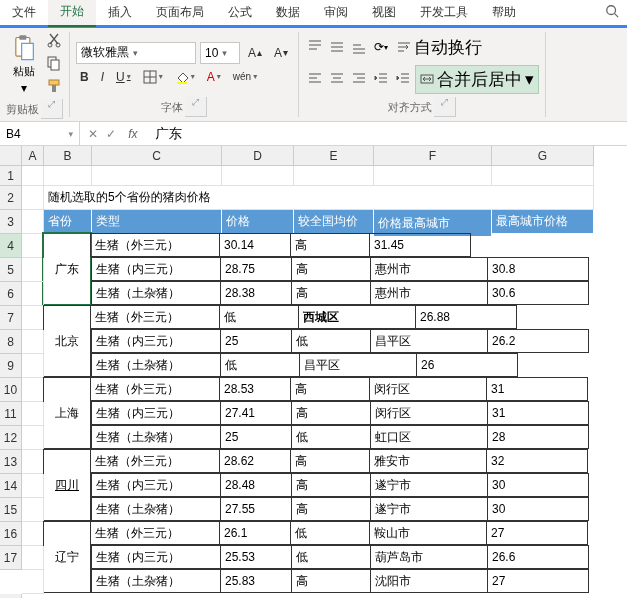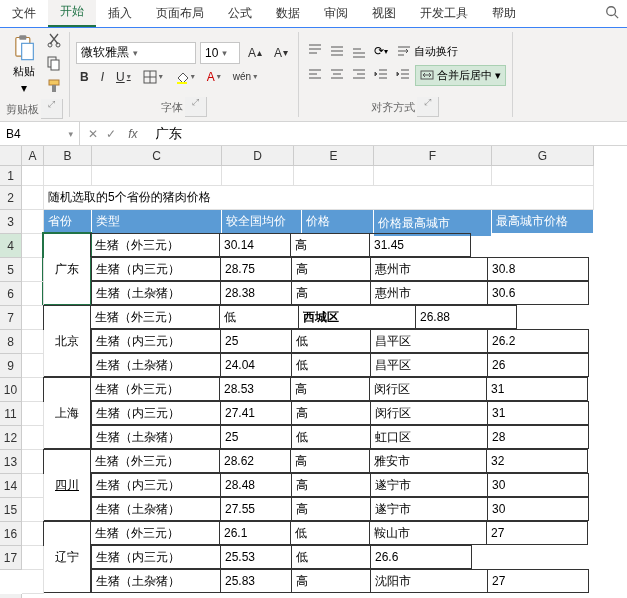--- a/index.html
+++ b/index.html
@@ -1,18 +1,18 @@
 <!DOCTYPE html>
 <html><head>
 <meta charset="utf-8">
 <style>
 * { margin: 0; padding: 0; box-sizing: border-box; font-family: "Microsoft YaHei", sans-serif; }
 body { background: #fff; width: 627px; height: 598px; overflow: hidden; font-size: 12px; }
 
-.menubar { display: flex; background: #fff; border-bottom: 1px solid #3b82f6; height: 28px; align-items: flex-end; }
+.menubar { display: flex; background: #fff; border-bottom: 3px solid #3b82f6; height: 28px; align-items: center; }
 .menubar .tab { padding: 5px 12px; cursor: pointer; color: #333; }
 .menubar .tab.active { background: #f3f2f1; border-bottom: 2px solid #217346; color: #217346; font-weight: 500; }
 .menubar .spacer { flex: 1; }
 .menubar .icon-btn { padding: 5px 8px; color: #666; }
 
 .ribbon { display: flex; background: #f3f2f1; border-bottom: 1px solid #d4d4d4; padding: 4px 0; height: 94px; }
 .ribbon-group { display: flex; flex-direction: column; padding: 0 6px; border-right: 1px solid #d4d4d4; }
 .ribbon-group-body { flex: 1; display: flex; align-items: center; gap: 4px; }
 .ribbon-group-label { text-align: center; font-size: 11px; color: #666; padding-top: 2px; display: flex; justify-content: center; align-items: center; gap: 2px;}
 .ribbon-group-label .corner { font-size: 9px; color: #888; }
@@ -30,21 +30,21 @@
 .btn { padding: 2px 4px; color: #333; display: flex; align-items: center; gap: 1px; }
 .btn .caret { font-size: 8px; color: #666; margin-left: 1px; }
 .btn.bold { font-weight: bold; }
 .btn.italic { font-style: italic; }
 .btn.underline { text-decoration: underline; }
 
 .align-body { display: flex; flex-direction: column; gap: 4px; }
 .align-row { display: flex; gap: 2px; align-items: center; }
 .align-btn { width: 20px; height: 18px; display: flex; align-items: center; justify-content: center; }
 .align-btn svg { width: 14px; height: 14px; }
-.wrap-btn, .merge-btn { display: flex; align-items: center; gap: 3px; padding: 2px 4px; font-size: 11px; }
+.wrap-btn, .merge-btn { display: flex; align-items: center; gap: 3px; padding: 2px 4px; font-size: 17px; }
 .merge-btn { background: #d4e8d9; border: 1px solid #a9d0b2; }
 
 .namebox-row { display: flex; border-bottom: 1px solid #d4d4d4; height: 24px; background: #fff; }
 .namebox { width: 80px; border-right: 1px solid #d4d4d4; padding: 3px 6px; display: flex; align-items: center; justify-content: space-between; }
 .namebox .caret { font-size: 9px; color: #888; }
 .fx-btns { display: flex; align-items: center; gap: 8px; padding: 0 8px; color: #888; }
 .fx-label { font-style: italic; color: #666; padding: 0 4px; }
 .fx-input { flex: 1; padding: 3px 6px; border: none; outline: none; }
 
 .sheet { display: flex; }
@@ -298,22 +298,22 @@
           <div class="cell " style="width: 102px; height: 20px;"></div>
         </div>
         <div class="gridrow" style="height: 24px;">
           <div class="cell " style="width: 22px; height: 24px;"></div>
           <div class="cell " style="width: 550px; height: 24px;">随机选取的5个省份的猪肉价格</div>
         </div>
         <div class="gridrow" style="height: 24px;">
           <div class="cell " style="width: 22px; height: 24px;"></div>
           <div class="cell tbl-head" style="width: 48px; height: 24px;">省份</div>
           <div class="cell tbl-head" style="width: 130px; height: 24px;">类型</div>
+          <div class="cell tbl-head" style="width: 72px; height: 24px;">价格</div>
           <div class="cell tbl-head" style="width: 80px; height: 24px;">较全国均价</div>
-          <div class="cell tbl-head" style="width: 72px; height: 24px;">价格</div>
           <div class="cell tbl-head" style="width: 118px; height: 27px;">价格最高城市</div>
           <div class="cell tbl-head" style="width: 102px; height: 24px;">最高城市价格</div>
         </div>
         <div class="gridrow" style="height: 24px;">
           <div class="cell " style="width: 22px; height: 24px;"></div>
           <div class="cell tbl-cell tbl-prov selected-cell" style="width: 48px; height: 72px;">广东</div>
           <div class="cell tbl-cell" style="width: 130px; height: 24px;">生猪（外三元）</div>
           <div class="cell tbl-cell" style="width: 72px; height: 24px;">30.14</div>
           <div class="cell tbl-cell" style="width: 80px; height: 24px;">高</div>
           <div class="cell tbl-cell" style="width: 102px; height: 24px;">31.45</div>
@@ -350,21 +350,20 @@
           <div class="cell tbl-cell" style="width: 130px; height: 24px;">生猪（内三元）</div>
           <div class="cell tbl-cell" style="width: 72px; height: 24px;">25</div>
           <div class="cell tbl-cell" style="width: 80px; height: 24px;">低</div>
           <div class="cell tbl-cell" style="width: 118px; height: 24px;">昌平区</div>
           <div class="cell tbl-cell" style="width: 102px; height: 24px;">26.2</div>
         </div>
         <div class="gridrow" style="height: 24px;">
           <div class="cell " style="width: 22px; height: 24px;"></div>
           <div style="width: 48px;"></div>
           <div class="cell tbl-cell" style="width: 130px; height: 24px;">生猪（土杂猪）</div>
-          <div class="cell tbl-cell" style="width: 72px; height: 24px;">24.04</div>
           <div class="cell tbl-cell" style="width: 80px; height: 24px;">低</div>
           <div class="cell tbl-cell" style="width: 118px; height: 24px;">昌平区</div>
           <div class="cell tbl-cell" style="width: 102px; height: 24px;">26</div>
         </div>
         <div class="gridrow" style="height: 24px;">
           <div class="cell " style="width: 22px; height: 24px;"></div>
           <div class="cell tbl-cell tbl-prov" style="width: 48px; height: 72px;">上海</div>
           <div class="cell tbl-cell" style="width: 130px; height: 24px;">生猪（外三元）</div>
           <div class="cell tbl-cell" style="width: 72px; height: 24px;">28.53</div>
           <div class="cell tbl-cell" style="width: 80px; height: 24px;">高</div>
@@ -424,20 +423,21 @@
           <div class="cell tbl-cell" style="width: 80px; height: 24px;">低</div>
           <div class="cell tbl-cell" style="width: 118px; height: 24px;">鞍山市</div>
           <div class="cell tbl-cell" style="width: 102px; height: 24px;">27</div>
         </div>
         <div class="gridrow" style="height: 24px;">
           <div class="cell " style="width: 22px; height: 24px;"></div>
           <div style="width: 48px;"></div>
           <div class="cell tbl-cell" style="width: 130px; height: 24px;">生猪（内三元）</div>
           <div class="cell tbl-cell" style="width: 72px; height: 24px;">25.53</div>
           <div class="cell tbl-cell" style="width: 80px; height: 24px;">低</div>
+          <div class="cell tbl-cell" style="width: 118px; height: 24px;">葫芦岛市</div>
           <div class="cell tbl-cell" style="width: 102px; height: 24px;">26.6</div>
         </div>
         <div class="gridrow" style="height: 24px;">
           <div class="cell " style="width: 22px; height: 24px;"></div>
           <div style="width: 48px;"></div>
           <div class="cell tbl-cell" style="width: 130px; height: 24px;">生猪（土杂猪）</div>
           <div class="cell tbl-cell" style="width: 72px; height: 24px;">25.83</div>
           <div class="cell tbl-cell" style="width: 80px; height: 24px;">高</div>
           <div class="cell tbl-cell" style="width: 118px; height: 24px;">沈阳市</div>
           <div class="cell tbl-cell" style="width: 102px; height: 24px;">27</div>

